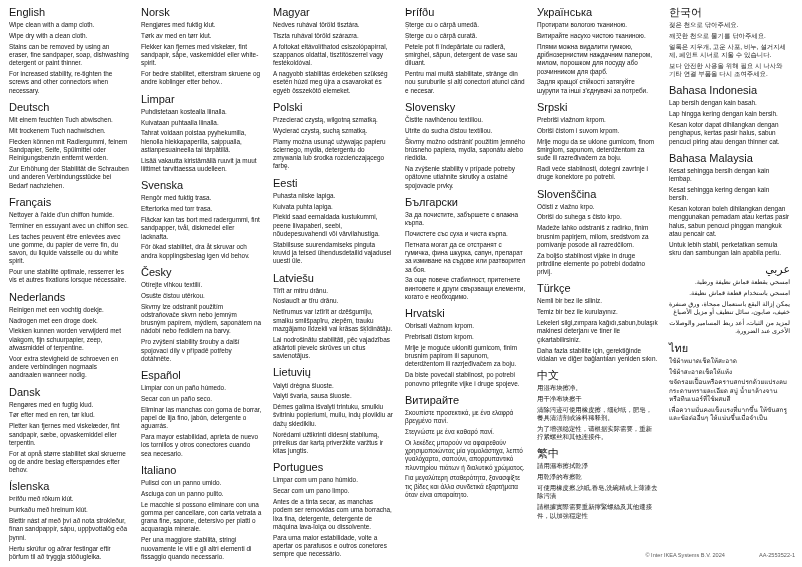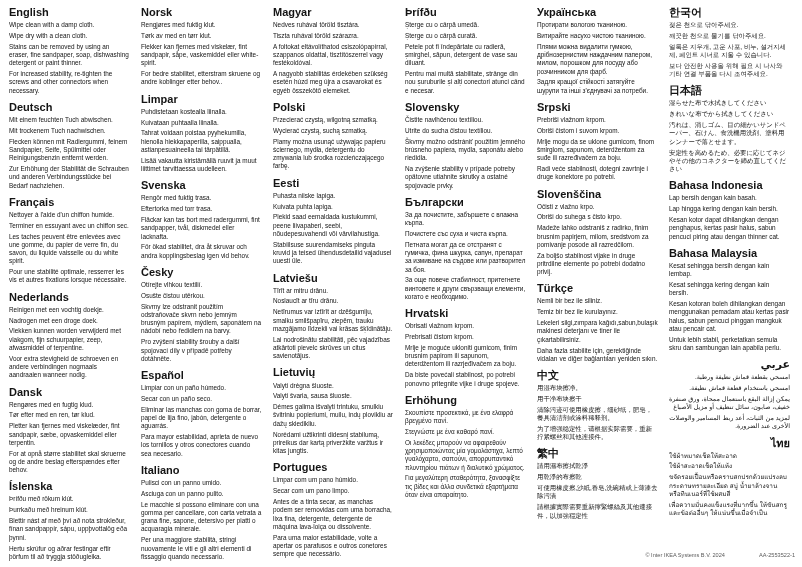--- a/index.html
+++ b/index.html
@@ -7,31 +7,31 @@
   body {
     width: 802px; height: 567px;
     background: #ffffff; color: #141414;
     font-family: "Liberation Sans", "DejaVu Sans", sans-serif;
     position: relative; overflow: hidden;
   }
   .page { display: flex; padding: 6px 7px 0 9px; gap: 11px; }
   .col { flex: 0 0 121px; width: 121px; }
   .lang-section { margin-bottom: 6px; }
   .lang-heading {
-    font-size: 11px; font-weight: bold;
+    font-size: 11px; font-weight: normal;
     margin: 5px 0 3px 0; line-height: 1.1;
   }
   .col .lang-section:first-child .lang-heading { margin-top: 0; }
   .para {
     font-size: 6.4px; line-height: 1.29;
     margin: 0 0 2.6px 0;
     word-spacing: 0.1px;
   }
   .rtl { direction: rtl; }
-  .center-heading .lang-heading { text-align: right; }
+  .center-heading .lang-heading { text-align: left; }
   .footer {
     position: absolute; bottom: 9px; right: 7px;
     display: flex; gap: 34px; align-items: baseline;
     font-size: 5.6px; color: #5a5a5a;
   }
 </style>
 </head>
 <body>
 
 <div class="page">
@@ -187,21 +187,21 @@
           <p class="para">За още повече стабилност, притегнете винтовете и други свързващи елементи, когато е необходимо.</p>
         </section>
         <section class="lang-section">
           <h2 class="lang-heading">Hrvatski</h2>
           <p class="para">Obrisati vlažnom krpom.</p>
           <p class="para">Prebrisati čistom krpom.</p>
           <p class="para">Mrlje je moguće ukloniti gumicom, finim brusnim papirom ili sapunom, deterdžentom ili razrjeđivačem za boju.</p>
           <p class="para">Da biste povećali stabilnost, po potrebi ponovno pritegnite vijke i druge spojeve.</p>
         </section>
         <section class="lang-section">
-          <h2 class="lang-heading">Erhöhung</h2>
+          <h2 class="lang-heading">Витирайте</h2>
           <p class="para">Σκουπίστε προσεκτικά, με ένα ελαφρά βρεγμένο πανί.</p>
           <p class="para">Στεγνώστε με ένα καθαρό πανί.</p>
           <p class="para">Οι λεκέδες μπορούν να αφαιρεθούν χρησιμοποιώντας μία γομολάστιχα, λεπτό γυαλόχαρτο, σαπούνι, απορρυπαντικό πλυντηρίου πιάτων ή διαλυτικό χρώματος.</p>
           <p class="para">Για μεγαλύτερη σταθερότητα, ξανασφίξτε τις βίδες και άλλα συνδετικά εξαρτήματα όταν είναι απαραίτητο.</p>
         </section>
       </div><div class="col">
         <section class="lang-section">
           <h2 class="lang-heading">Українська</h2>
           <p class="para">Протирати вологою тканиною.</p>
           <p class="para">Витирайте насухо чистою тканиною.</p>
@@ -243,27 +243,20 @@
           <p class="para">可使用橡皮擦,沙紙,香皂,洗碗精或上薄漆去除污漬</p>
           <p class="para">請根據實際需要重新擰緊螺絲及其他連接件，以加強穩定性</p>
         </section>
       </div><div class="col">
         <section class="lang-section">
           <h2 class="lang-heading">한국어</h2>
           <p class="para">젖은 천으로 닦아주세요.</p>
           <p class="para">깨끗한 천으로 물기를 닦아주세요.</p>
           <p class="para">얼룩은 지우개, 고운 사포, 비누, 설거지세제, 페인트 시너로 지울 수 있습니다.</p>
           <p class="para">보다 안전한 사용을 위해 필요 시 나사와 기타 연결 부품을 다시 조여주세요.</p>
-        </section>
-        <section class="lang-section">
-          <h2 class="lang-heading">日本語</h2>
-          <p class="para">湿らせた布で水拭きしてください</p>
-          <p class="para">きれいな布でから拭きしてください</p>
-          <p class="para">汚れは、消しゴム、目の細かいサンドペーパー、石けん、食洗機用洗剤、塗料用シンナーで落とせます。</p>
-          <p class="para">安定性を高めるため、必要に応じてネジやその他のコネクターを締め直してください</p>
         </section>
         <section class="lang-section">
           <h2 class="lang-heading">Bahasa Indonesia</h2>
           <p class="para">Lap bersih dengan kain basah.</p>
           <p class="para">Lap hingga kering dengan kain bersih.</p>
           <p class="para">Kesan kotor dapat dihilangkan dengan penghapus, kertas pasir halus, sabun pencuci piring atau dengan thinner cat.</p>
         </section>
         <section class="lang-section">
           <h2 class="lang-heading">Bahasa Malaysia</h2>
           <p class="para">Kesat sehingga bersih dengan kain lembap.</p>

